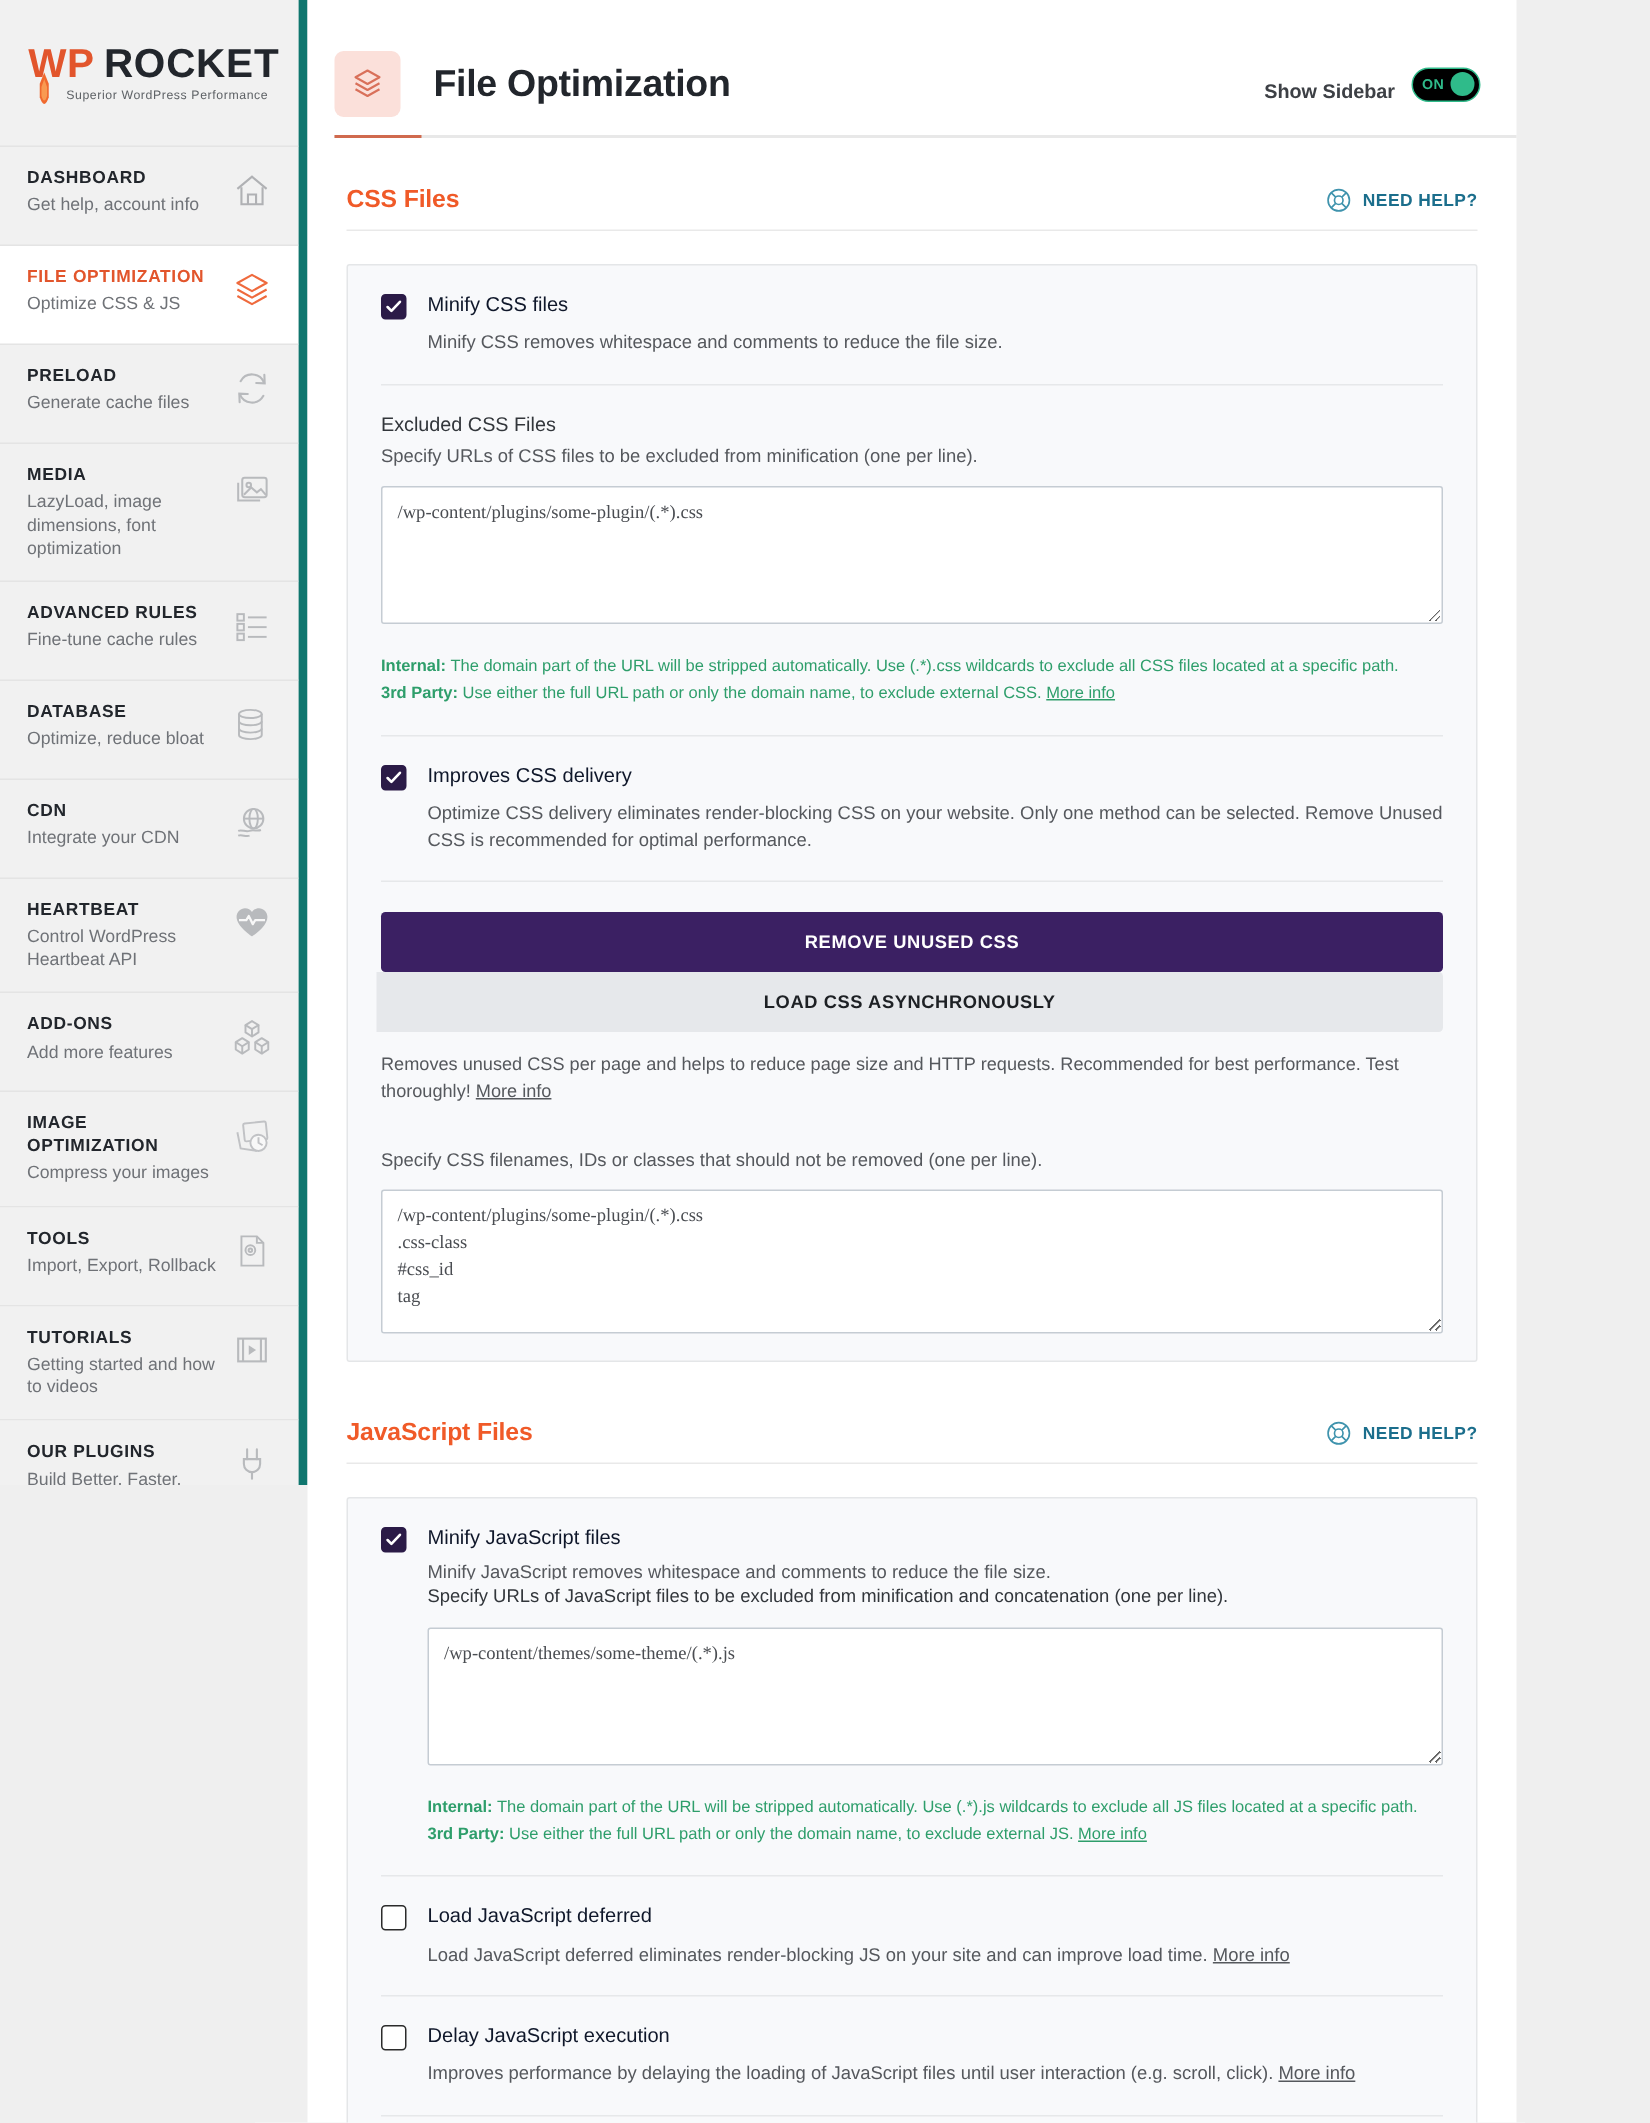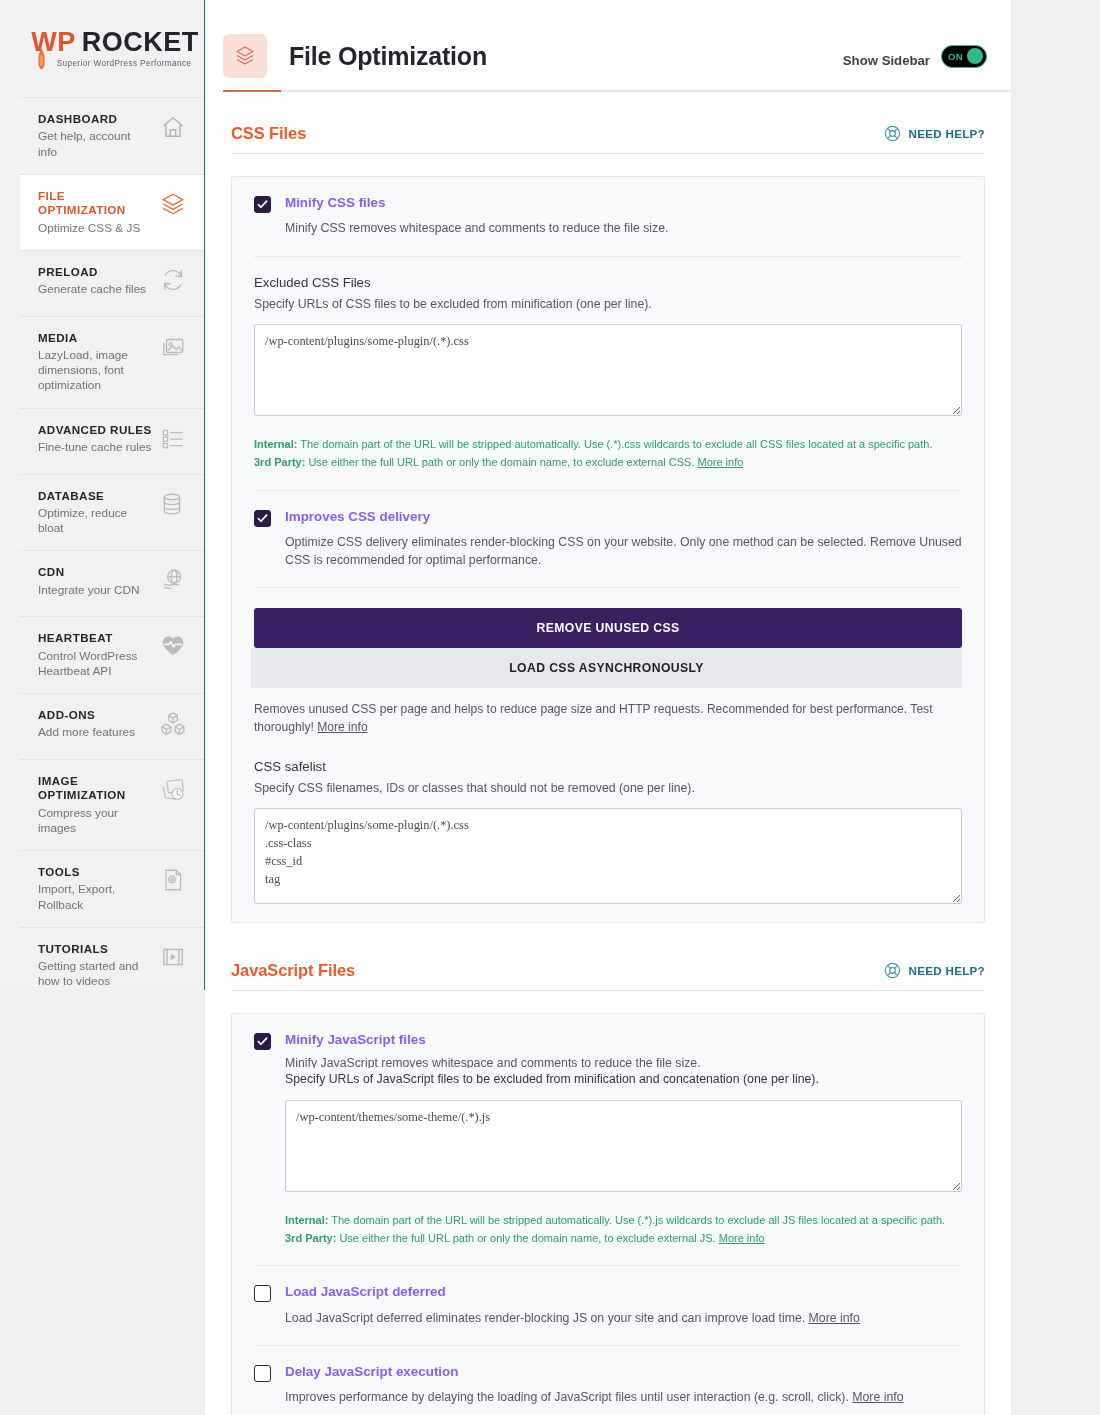--- a/index.html
+++ b/index.html
@@ -20,22 +20,21 @@
   }
 
   
   .sidebar {
     position: absolute;
     left: 0; top: 0;
     width: 205px;
     height: 990px;
     background: #f1f1f1;
     overflow: hidden;
-    border-right: 1px solid #0f766e;
-    padding-left: 20px;
+    border-right: 6px solid #0f766e;
   }
 
   .logo-wrap {
     height: 98px;
     display: flex;
     align-items: center;
     justify-content: center;
     background: #f1f1f1;
     border-bottom: 1px solid #e4e4e4;
   }
@@ -238,22 +237,22 @@
   .checkbox.checked { background: #2b1b47; border: 1px solid #2b1b47; }
   .checkbox.unchecked { background: #ffffff; border: 1.6px solid #2b2b2b; }
   .checkbox.checked svg {
     position: absolute;
     left: 2px; top: 2px;
     width: 11px; height: 11px;
   }
   .opt-text { margin-left: 14px; flex: 1; }
   .opt-label {
     font-size: 13.4px;
-    font-weight: 700;
-    color: #8b5cf6;
+    font-weight: 400;
+    color: #0f172a;
     line-height: 1.2;
   }
   .opt-desc {
     font-size: 12.3px;
     color: #55585d;
     margin-top: 9px;
     line-height: 1.45;
   }
 
   .field-label {
@@ -654,21 +653,20 @@
           <div class="btn-group">
             <button class="btn btn-primary">REMOVE UNUSED CSS</button>
             <button class="btn btn-secondary">LOAD CSS ASYNCHRONOUSLY</button>
           </div>
           <div class="btn-note">
             <span>Removes unused CSS per page and helps to reduce page size and HTTP requests. Recommended for best performance. Test thoroughly! </span><a href="#">More info</a>
           </div>
         </div>
 
         <div class="card-block" style="padding-top:4px">
-          <div class="field-label">CSS safelist</div>
           <div class="field-hint">Specify CSS filenames, IDs or classes that should not be removed (one per line).</div>
           <textarea class="ta" rows="5" style="height: 96px;">/wp-content/plugins/some-plugin/(.*).css
 .css-class
 #css_id
 tag</textarea>
         </div>
 
       </div>
     </section>
 

